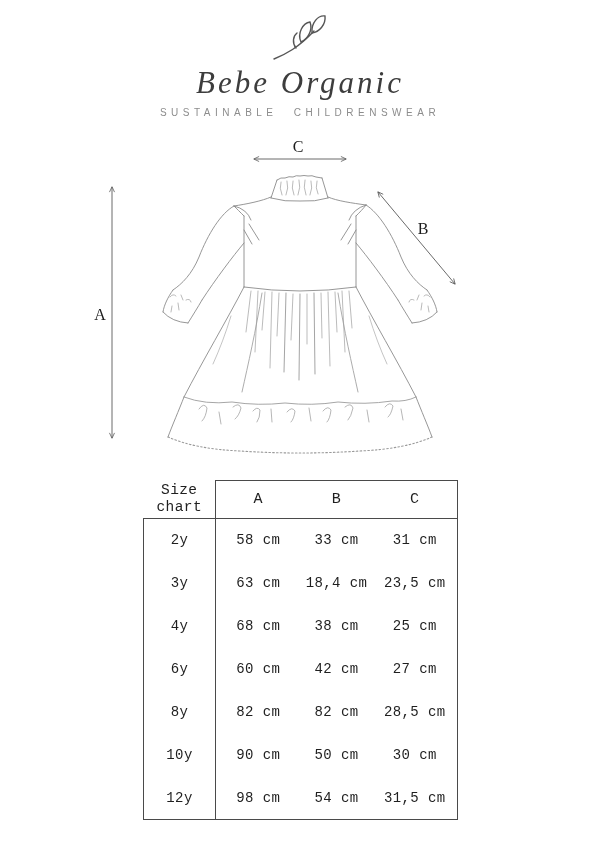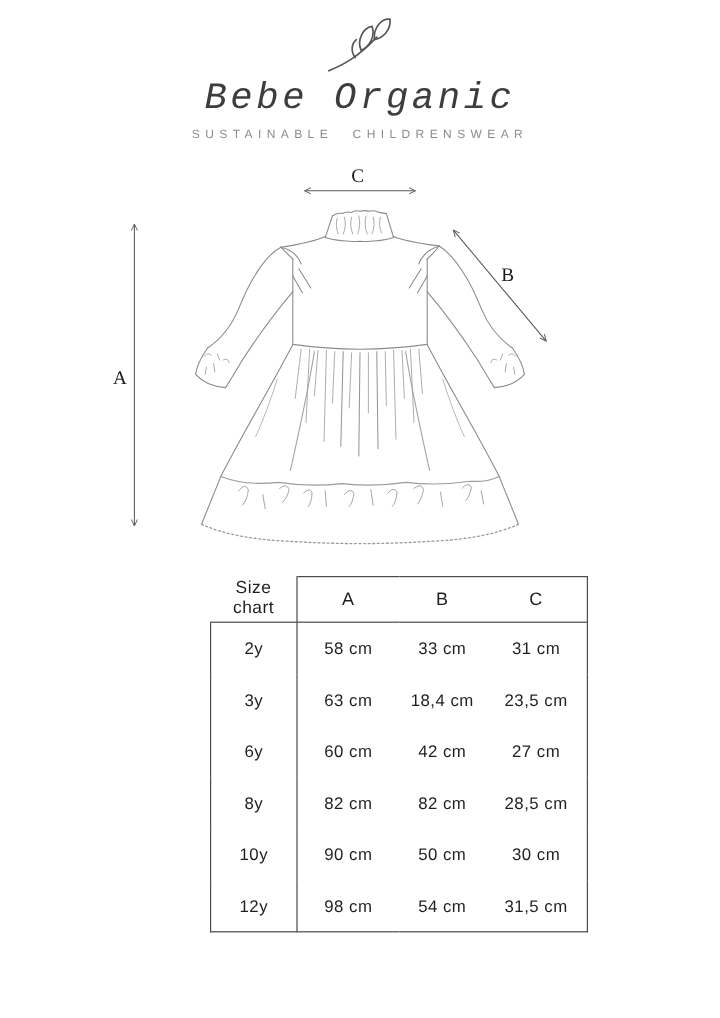--- a/index.html
+++ b/index.html
@@ -6,37 +6,36 @@
   .page{
     position:relative;width:600px;height:848px;background:#ffffff;
     font-family:"Liberation Serif", serif;color:#1d1d1d;overflow:hidden;
   }
   
   .logo-block{position:absolute;top:12px;left:0;width:600px;text-align:center;}
   .sprig{display:block;margin:0 auto;}
   .brand-name{
     margin-top:2px;font-style:italic;font-weight:400;font-size:31px;
     letter-spacing:3px;color:#3d3d3d;line-height:34px;
-    font-family:Liberation Mono, monospace;
+    font-family:Liberation Serif, serif;
   }
   .brand-tagline{
     margin-top:7px;font-family:"Liberation Sans", sans-serif;
     font-size:10px;letter-spacing:4.5px;word-spacing:9px;color:#8c8c8c;
   }
   
   .diagram-svg{position:absolute;top:130px;left:0;}
   .measure-label{
     font-family:"Liberation Serif", serif;font-size:16px;fill:#1c1c1c;
   }
   
   .size-table{
     position:absolute;top:480px;left:143px;border-collapse:collapse;
-    font-family:Liberation Sans, sans-serif;font-size:14px;color:#1f1f1f;
+    font-family:Liberation Mono, monospace;font-size:14px;color:#1f1f1f;
     letter-spacing:0.4px;
-    margin-left:32px;
   }
   .size-table th,.size-table td{
     font-weight:400;text-align:center;vertical-align:middle;padding:0;
   }
   .size-table thead tr{height:38px;}
   .size-table tbody tr{height:43px;}
   .col-size{width:72px;}
   .col-a{width:85px;}
   .col-b{width:72px;}
   .col-c{width:85px;}
@@ -211,20 +210,26 @@
         <td class="b">33 cm</td>
         <td class="b br">31 cm</td>
       </tr>
       <tr>
         <td class="b bl br">3y</td>
         <td class="b">63 cm</td>
         <td class="b">18,4 cm</td>
         <td class="b br">23,5 cm</td>
       </tr>
       <tr>
+        <td class="b bl br">4y</td>
+        <td class="b">68 cm</td>
+        <td class="b">38 cm</td>
+        <td class="b br">25 cm</td>
+      </tr>
+      <tr>
         <td class="b bl br">6y</td>
         <td class="b">60 cm</td>
         <td class="b">42 cm</td>
         <td class="b br">27 cm</td>
       </tr>
       <tr>
         <td class="b bl br">8y</td>
         <td class="b">82 cm</td>
         <td class="b">82 cm</td>
         <td class="b br">28,5 cm</td>

